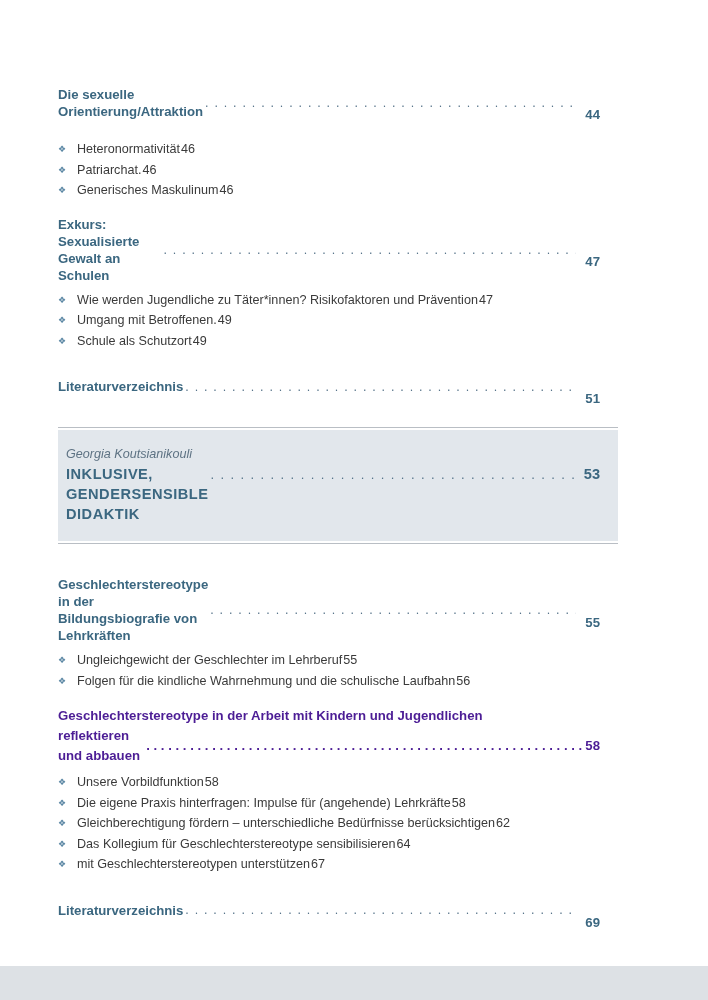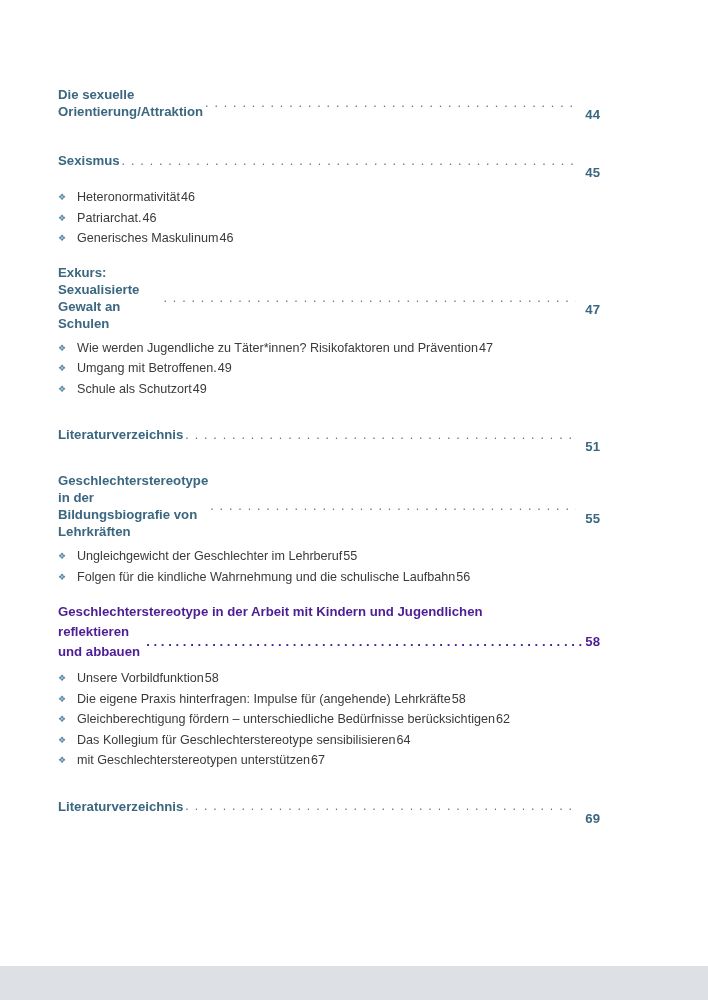--- a/index.html
+++ b/index.html
@@ -195,25 +195,20 @@
   <div id="toc">
 
     <div class="row h1row">
       <span class="txt">Die sexuelle Orientierung/Attraktion</span>
       <span class="leader"></span>
       <span class="pg">44</span>
     </div>
 
     <div class="gap-md"></div>
 
-    <div class="row h1row">
-      <span class="txt">Sexismus</span>
-      <span class="leader"></span>
-      <span class="pg">45</span>
-    </div>
 
     <div class="item">
       <span class="bullet">❖</span>
       <span class="body">
         <span class="txt">Heteronormativität</span>
         <span class="leader"></span>
         <span class="pg">46</span>
       </span>
     </div>
     <div class="item">
@@ -267,20 +262,32 @@
     </div>
 
     <div class="gap-lg"></div>
 
     <div class="row h1row">
       <span class="txt">Literaturverzeichnis</span>
       <span class="leader"></span>
       <span class="pg">51</span>
     </div>
 
+    <div id="feature-wrap">
+      <div class="rule"></div>
+      <div id="feature-box">
+        <div class="author">Georgia Koutsianikouli</div>
+        <div class="feature-title row">
+          <span class="txt">INKLUSIVE, GENDERSENSIBLE DIDAKTIK</span>
+          <span class="leader"></span>
+          <span class="pg">53</span>
+        </div>
+      </div>
+      <div class="rule lower"></div>
+    </div>
 
 
     <div class="gap-md"></div>
 
     <div class="row h1row">
       <span class="txt">Geschlechterstereotype in der Bildungsbiografie von Lehrkräften</span>
       <span class="leader"></span>
       <span class="pg">55</span>
     </div>
 

